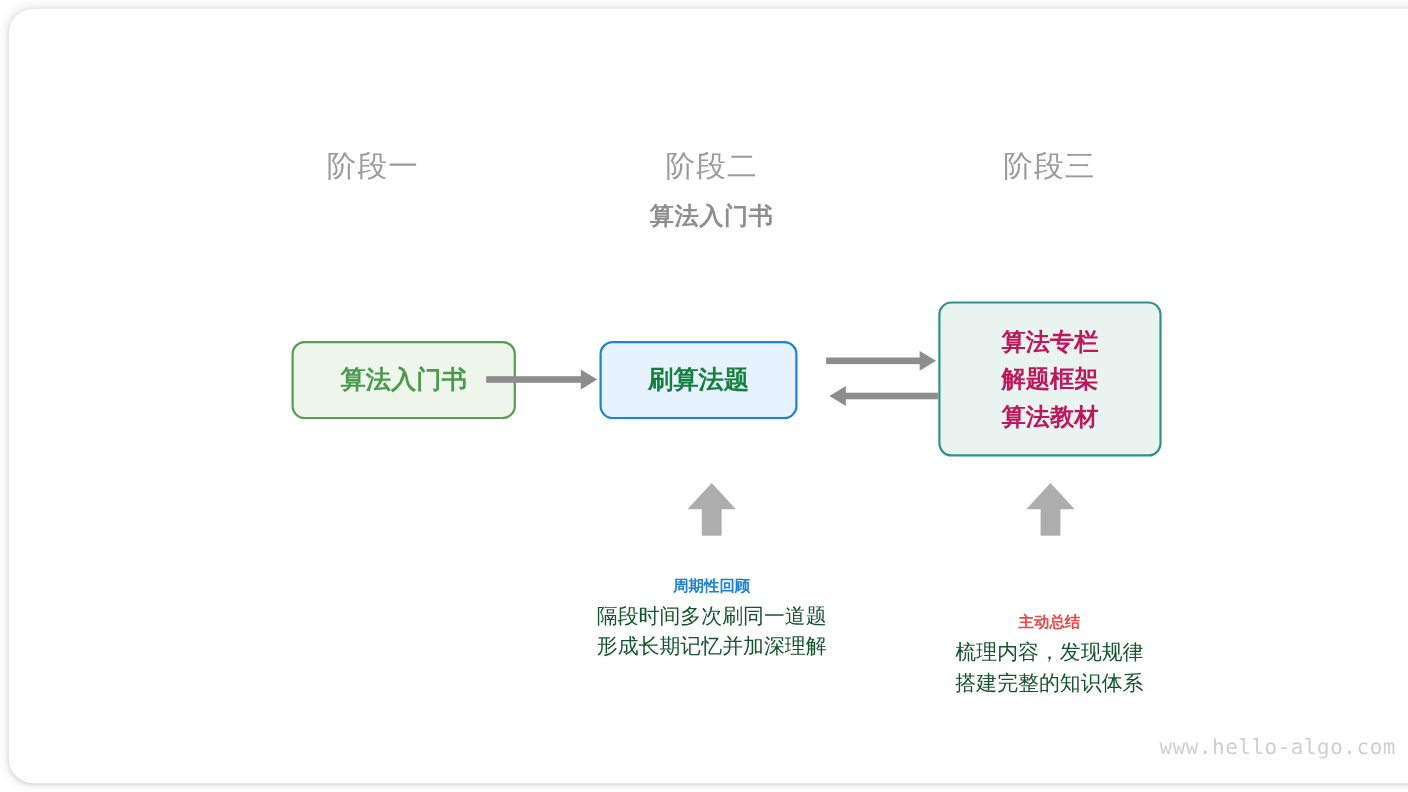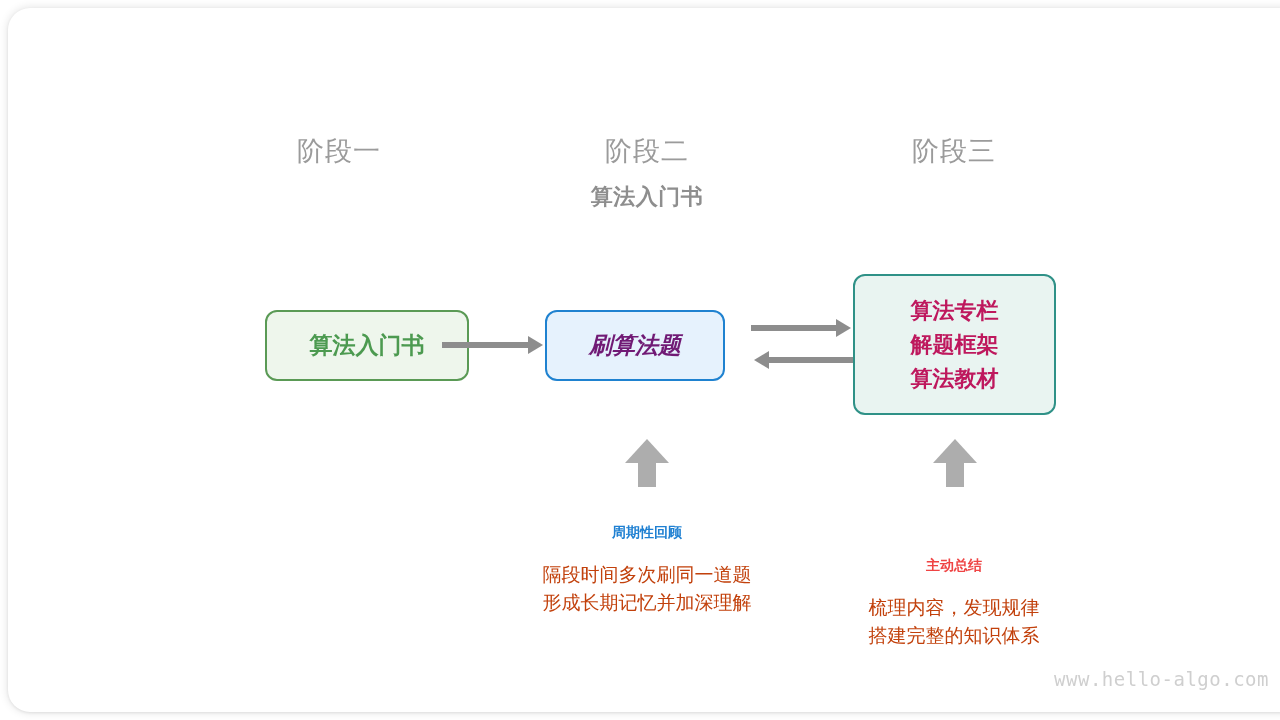--- a/index.html
+++ b/index.html
@@ -76,23 +76,22 @@
     margin-left: 28px;
   }
 
   #node-practice {
     left: 537px;
     top: 302px;
     width: 180px;
     height: 71px;
     background: #e6f2fd;
     border: 2px solid #1f82d0;
-    color: #701a75;
+    color: #15803d;
     font-size: 23px;
-    font-style: italic;
   }
 
   #node-resources {
     left: 845px;
     top: 266px;
     width: 203px;
     height: 141px;
     background: #e9f4f1;
     border: 2px solid #2f9187;
     color: #be185d;
@@ -161,23 +160,22 @@
     position: absolute;
     width: 300px;
     text-align: center;
   }
   .note-title {
     font-size: 14px;
     font-weight: bold;
     line-height: 30px;
   }
   .note-desc {
-    margin-top: 14px;
     font-size: 19px;
-    color: #c2410c;
+    color: #14532d;
     line-height: 28px;
   }
   .note-desc .line { display: block; }
 
   #note-review  { left: 489px; top: 509px; }
   #note-review .note-title { color: #1f80d2; }
   #note-summary { left: 796px; top: 509px; }
   #note-summary .note-title { color: #ef4444; margin-top: 33px; }
 
   

